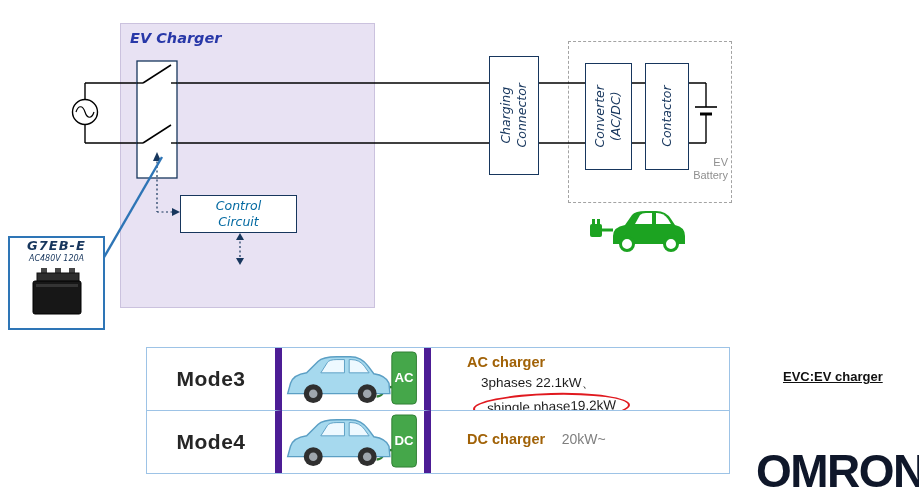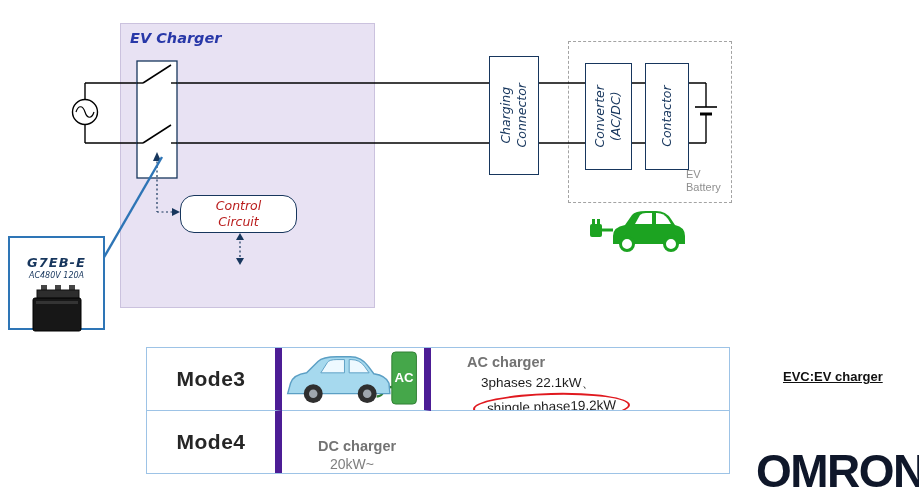--- a/index.html
+++ b/index.html
@@ -12,54 +12,54 @@
   .evc-title{position:absolute;left:9px;top:6px;font:italic bold 14.5px "DejaVu Sans",sans-serif;
              color:#2838a8;}
 
   .dashed-box{position:absolute;left:568px;top:33px;width:164px;height:162px;
               border:1.6px dashed #a3a3a3;z-index:1;box-sizing:border-box;}
 
   .overlay{position:absolute;left:0;top:0;z-index:2;pointer-events:none;}
 
   .box{position:absolute;background:#fff;border:1.4px solid #17365d;z-index:3;box-sizing:border-box;}
   .htext{display:flex;flex-direction:column;align-items:center;justify-content:center;
-         font:italic 12.5px "DejaVu Sans",sans-serif;color:#b91c1c;line-height:1.25;text-align:center;border-radius:14px;}
+         font:italic 12.5px "DejaVu Sans",sans-serif;color:#0369a1;line-height:1.25;text-align:center;}
   .vbox{display:flex;align-items:center;justify-content:center;}
   .vtext{transform:rotate(-90deg);white-space:nowrap;text-align:center;
          font:italic 12.5px "DejaVu Sans",sans-serif;color:#17365d;line-height:1.3;}
 
   .control-box{left:180px;top:187px;width:117px;height:38px;}
   .door-box{left:180px;top:255px;width:117px;height:42px;}
   .conn-box{left:489px;top:48px;width:50px;height:119px;}
   .conv-box{left:585px;top:55px;width:47px;height:107px;}
   .cont-box{left:645px;top:55px;width:44px;height:107px;}
 
-  .ev-batt-label{position:absolute;left:686px;top:160px;width:42px;z-index:3;
-                 font:11px "Liberation Sans",sans-serif;color:#8f8f8f;line-height:1.15;}
+  .ev-batt-label{position:absolute;left:686px;top:148px;width:42px;z-index:3;
+                 font:11px "Liberation Sans",sans-serif;color:#8f8f8f;text-align:right;line-height:1.15;}
 
   .g7eb{position:absolute;left:8px;top:228px;width:97px;height:94px;background:#fff;
-        border:2px solid #2e75b6;z-index:3;box-sizing:border-box;text-align:center;padding-top:17px;}
+        border:2px solid #2e75b6;z-index:3;box-sizing:border-box;text-align:center;padding-top:0;}
   .g7eb-title{font:italic bold 13px "DejaVu Sans",sans-serif;color:#17365d;letter-spacing:1px;}
   .g7eb-rating{font:italic 8px "DejaVu Sans",sans-serif;color:#17365d;margin-top:1px;}
   .g7eb svg{margin-top:3px;}
 
   .ev-car{position:absolute;left:588px;top:198px;z-index:3;}
 
   
   .modes-table{position:absolute;left:146px;top:339px;width:584px;height:127px;z-index:3;
                background:#fff;border:1px solid #9dc3e6;box-sizing:border-box;
                display:grid;grid-template-columns:135px 149px 1fr;grid-template-rows:1fr 1fr;}
   .cell{border-right:7px solid #4c1d95;border-bottom:1px solid #9dc3e6;box-sizing:border-box;
         position:relative;overflow:hidden;}
   .cell.no-r{border-right:none;} .cell.no-b{border-bottom:none;}
   .mode-cell{display:flex;align-items:center;justify-content:center;
              font-weight:bold;font-size:21px;color:#262626;letter-spacing:.5px;}
   .img-cell{display:flex;align-items:center;justify-content:center;}
-  .desc1{padding:5px 0 0 36px;} .desc2{padding:26px 0 0 36px;}
-  .chg-title{font-size:14.5px;font-weight:bold;color:#737373;display:inline-block;}
+  .desc1{padding:5px 0 0 36px;} .desc2{padding:19px 0 0 36px;}
+  .chg-title{font-size:14.5px;font-weight:bold;color:#a16207;display:inline-block;}
   .chg-line{font-size:13.5px;color:#1d1d1d;margin:3px 0 0 14px;}
   .oval-wrap{display:inline-block;margin:1px 0 0 6px;padding:2px 12px 4px;
              border:2.5px solid #e0191f;border-radius:50%;transform:rotate(-1.5deg);}
   .oval-wrap span{font-size:13.5px;color:#1d1d1d;}
   .dc-detail{color:#7f7f7f;font-size:14px;margin-left:12px;}
 
   .footnote{position:absolute;left:783px;top:361px;z-index:3;
             font:bold 13px "Liberation Sans",sans-serif;color:#111;text-decoration:underline;}
   .omron{position:absolute;left:756px;top:436px;z-index:3;color:#0f172a;
          font:800 46px "Liberation Sans",sans-serif;letter-spacing:-1.5px;}
@@ -196,20 +196,34 @@
     </div>
     <div class="cell no-r desc1">
       <span class="chg-title">AC charger</span>
       <div class="chg-line">3phases 22.1kW、</div>
       <div class="oval-wrap">
         <span>shingle phase19.2kW</span>
       </div>
     </div>
 
     <div class="cell no-b mode-cell">Mode4</div>
+    <div class="cell no-b img-cell">
+      <svg viewBox="0 0 150 62" width="146" height="61">
+        <rect x="116" y="3" width="26" height="55" rx="4" fill="#45a74a" stroke="#2e7d32"></rect>
+        <path d="M116,40 C104,40 110,50 100,50" fill="none" stroke="#2e7d32" stroke-width="2.5"></path>
+        <text x="129" y="35" text-anchor="middle" font-size="14" font-weight="bold" fill="#fff">DC</text>
+        <path d="M6,47 L9,36 Q12,27 26,25 L38,13 Q43,8 58,8 L72,8 Q84,8 91,18 L97,26 Q110,28 113,36 L114,47 Z" fill="#a6d9ee" stroke="#5b9fc4" stroke-width="1.5"></path>
+        <path d="M41,25 L48,14 Q50,11 58,11 L66,11 L66,25 Z" fill="#eef9ff" stroke="#5b9fc4"></path>
+        <path d="M71,11 L73,11 Q82,11 87,18 L92,25 L71,25 Z" fill="#eef9ff" stroke="#5b9fc4"></path>
+        <circle cx="33" cy="47" r="10" fill="#2f2f2f"></circle>
+          <circle cx="33" cy="47" r="4.5" fill="#9fa6ad"></circle>
+        <circle cx="90" cy="47" r="10" fill="#2f2f2f"></circle>
+          <circle cx="90" cy="47" r="4.5" fill="#9fa6ad"></circle>
+      </svg>
+    </div>
     <div class="cell no-r no-b desc2">
       <span class="chg-title">DC charger</span>
       <span class="dc-detail">20kW~</span>
     </div>
   </div>
 
   <div class="footnote">EVC:EV charger</div>
   <div class="omron">OMRON</div>
 
 </div>

